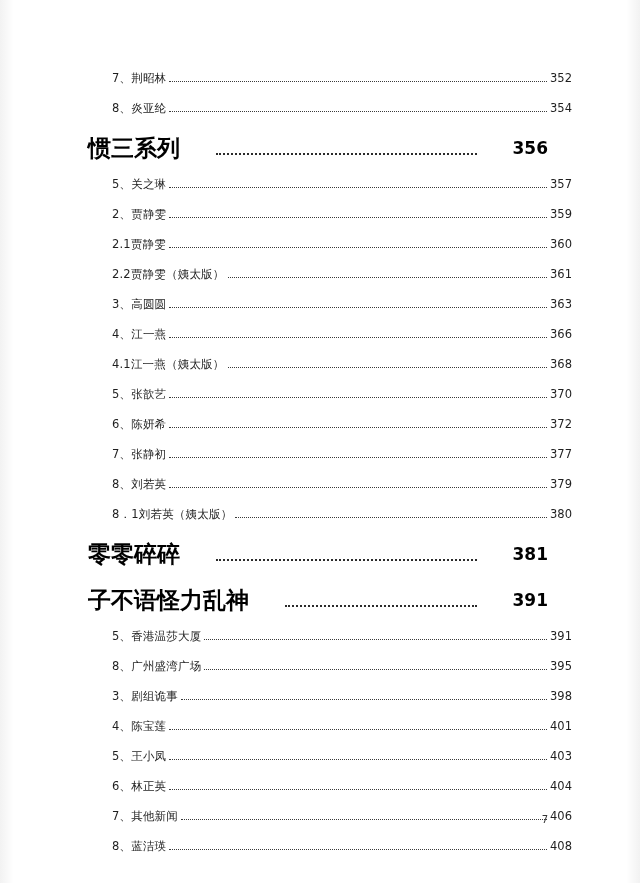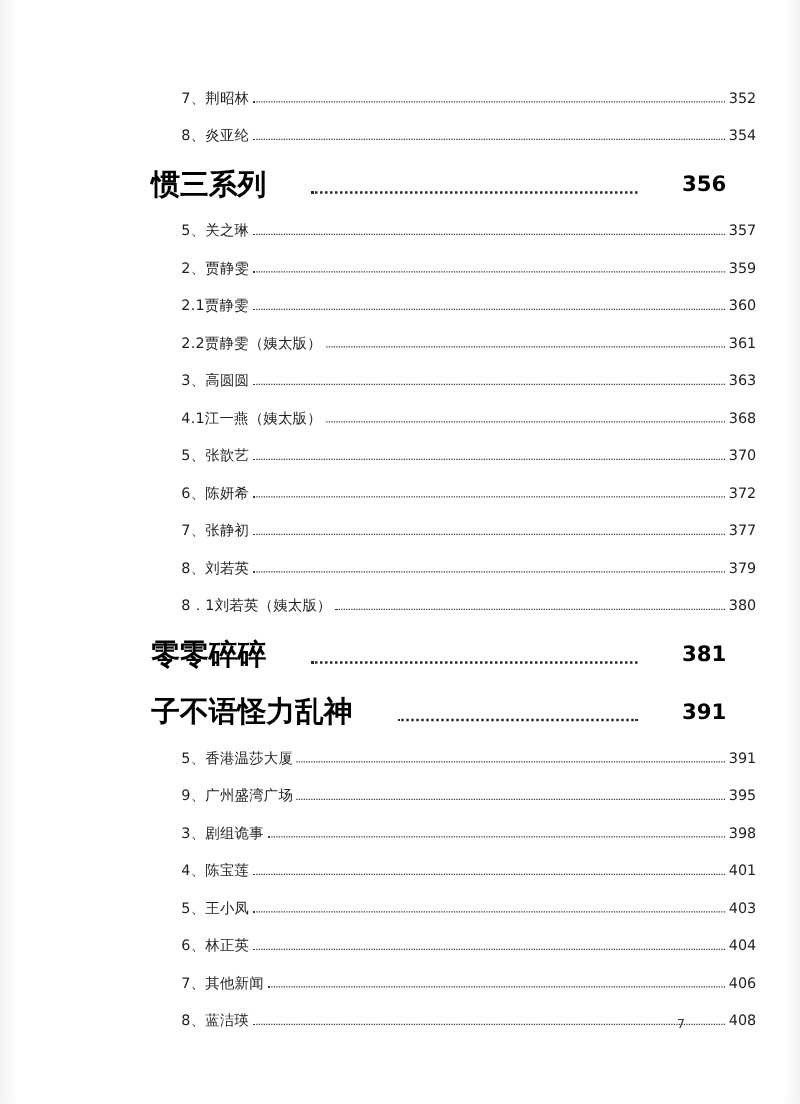--- a/index.html
+++ b/index.html
@@ -33,21 +33,20 @@
     box-shadow: inset 0 0 0 0 rgba(0,0,0,0);
     background:
       linear-gradient(to right, rgba(0,0,0,0.05) 0px, rgba(0,0,0,0) 14px),
       linear-gradient(to left, rgba(0,0,0,0.05) 0px, rgba(0,0,0,0) 14px);
   }
   #toc {
     position: absolute;
     left: 88px;
     top: 56px;
     width: 460px;
-    margin-left: 33px;
   }
   .row {
     display: flex;
     align-items: flex-end;
     width: 100%;
   }
   
   .entry {
     height: 30px;
     padding-left: 24px;
@@ -148,20 +147,25 @@
         <span class="label">2.2贾静雯（姨太版）</span>
         <span class="leader"></span>
         <span class="page">361</span>
       </div>
       <div class="row entry">
         <span class="label">3、高圆圆</span>
         <span class="leader"></span>
         <span class="page">363</span>
       </div>
       <div class="row entry">
+        <span class="label">4、江一燕</span>
+        <span class="leader"></span>
+        <span class="page">366</span>
+      </div>
+      <div class="row entry">
         <span class="label">4.1江一燕（姨太版）</span>
         <span class="leader"></span>
         <span class="page">368</span>
       </div>
       <div class="row entry">
         <span class="label">5、张歆艺</span>
         <span class="leader"></span>
         <span class="page">370</span>
       </div>
       <div class="row entry">
@@ -193,21 +197,21 @@
         <span class="label">子不语怪力乱神</span>
         <span class="leader"></span>
         <span class="page">391</span>
       </div>
       <div class="row entry">
         <span class="label">5、香港温莎大厦</span>
         <span class="leader"></span>
         <span class="page">391</span>
       </div>
       <div class="row entry">
-        <span class="label">9、广州盛湾广场</span>
+        <span class="label">8、广州盛湾广场</span>
         <span class="leader"></span>
         <span class="page">395</span>
       </div>
       <div class="row entry">
         <span class="label">3、剧组诡事</span>
         <span class="leader"></span>
         <span class="page">398</span>
       </div>
       <div class="row entry">
         <span class="label">4、陈宝莲</span>

